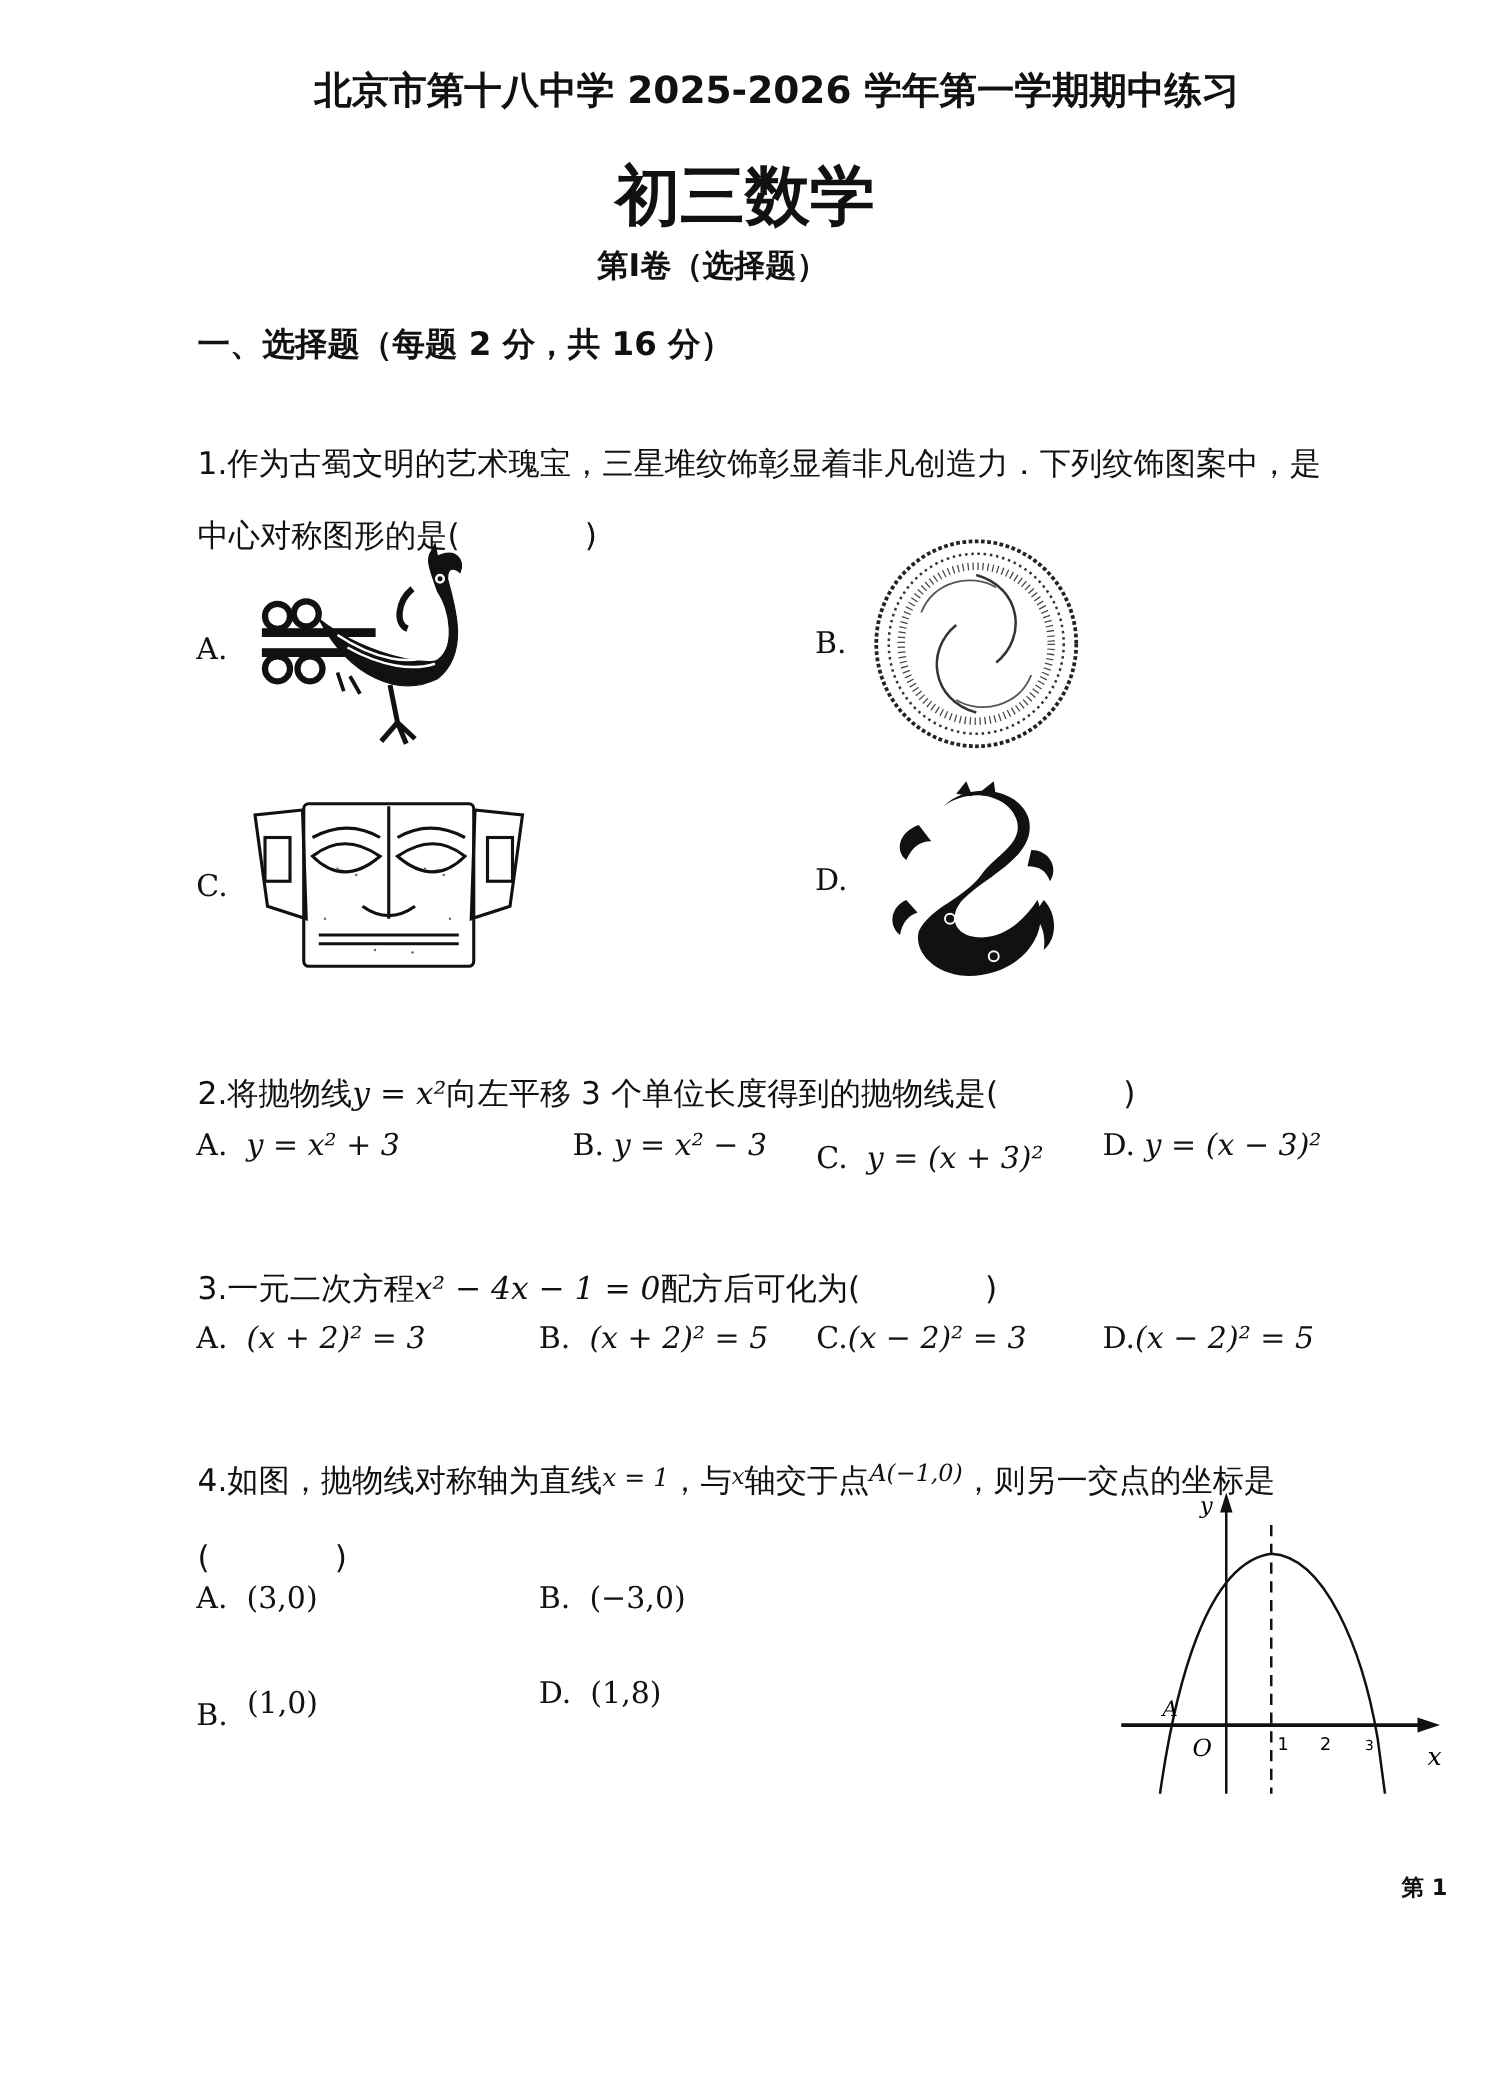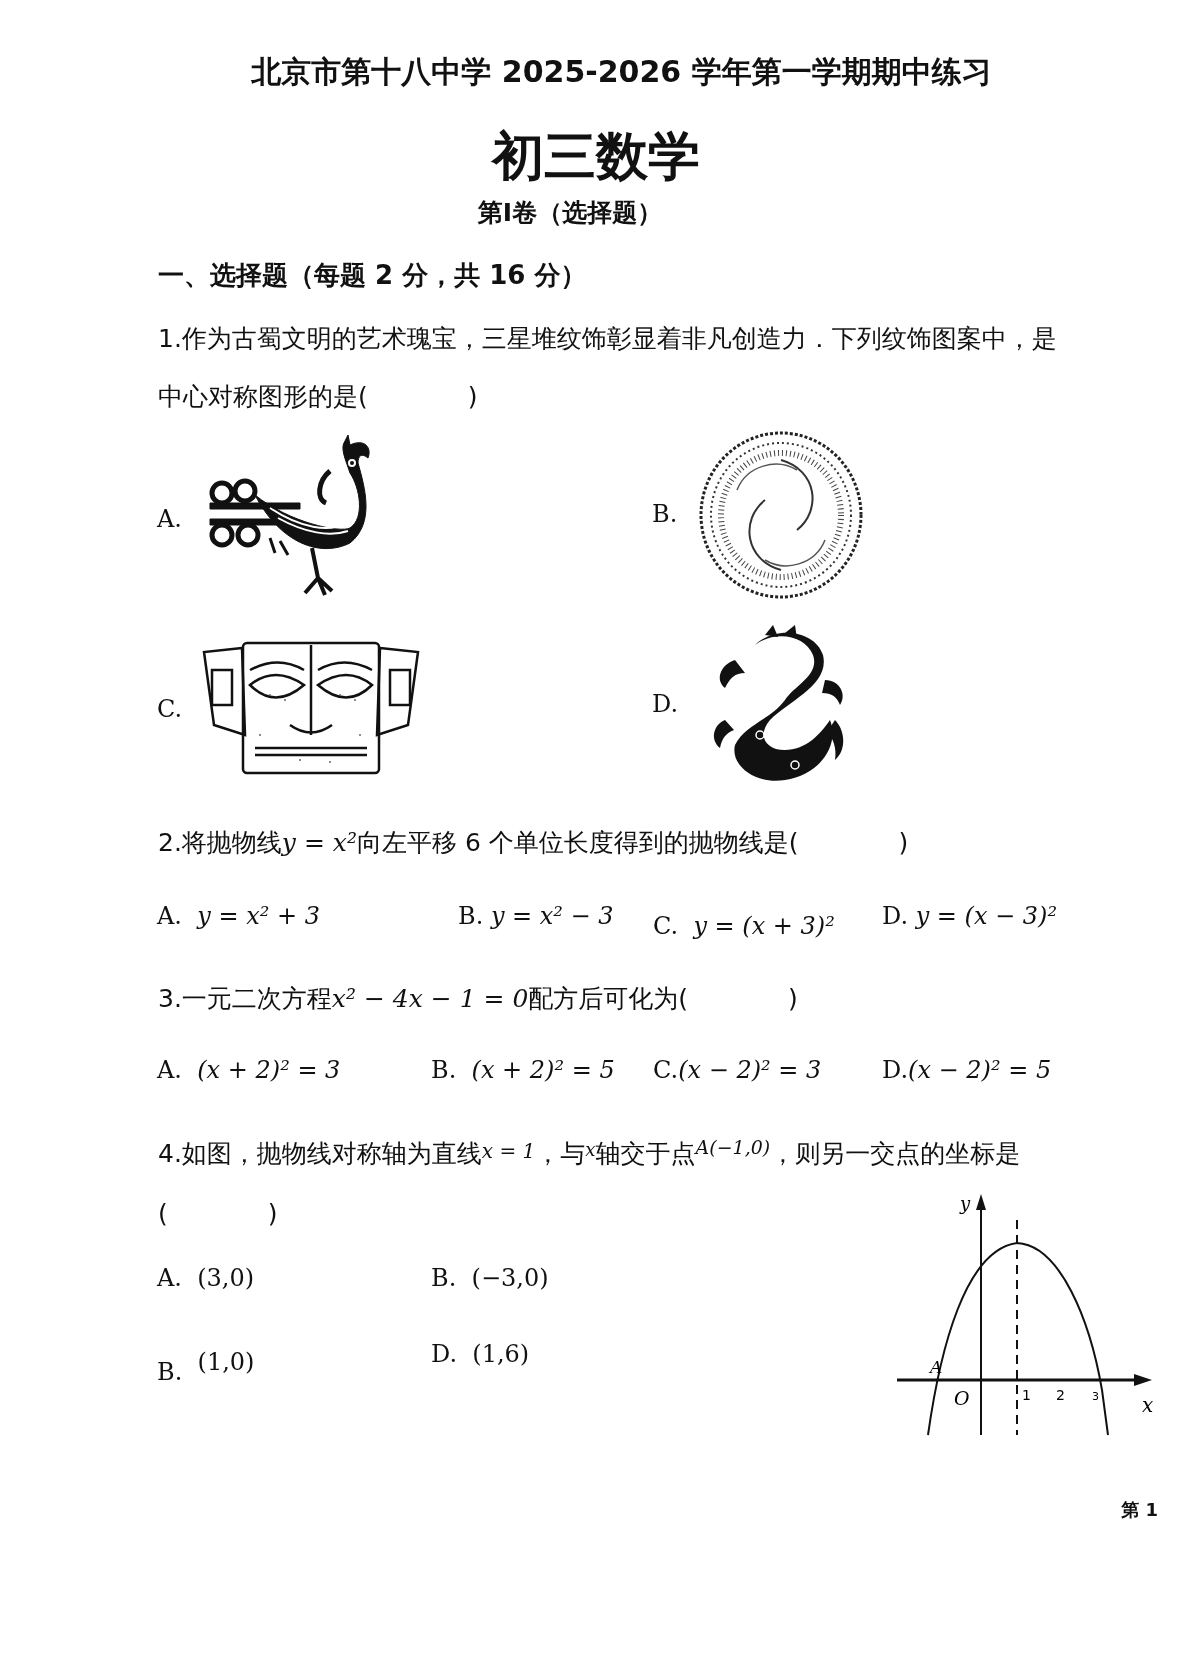--- a/index.html
+++ b/index.html
@@ -2,21 +2,21 @@
 <html><head>
 <meta charset="utf-8">
 <style>
   html,body{margin:0;padding:0;background:#fff;}
   body{width:1190px;height:1678px;position:relative;overflow:hidden;font-family:"DejaVu Serif","Liberation Serif",serif;color:#111;}
   .abs{position:absolute;white-space:nowrap;}
   .h-school{left:0;width:1153px;text-align:center;top:52px;font-family:"DejaVu Sans","Liberation Sans",sans-serif;font-weight:bold;font-size:30px;letter-spacing:0px;padding-left:90px;box-sizing:border-box;}
   .h-subject{left:0;width:1062px;text-align:center;top:122px;font-family:"DejaVu Sans","Liberation Sans",sans-serif;font-weight:bold;font-size:52px;padding-left:130px;box-sizing:border-box;}
   .h-volume{left:0;width:1010px;text-align:center;top:196px;font-family:"DejaVu Sans","Liberation Sans",sans-serif;font-weight:bold;font-size:25px;padding-left:130px;box-sizing:border-box;}
   .h-section{left:158px;top:258px;font-family:"DejaVu Sans","Liberation Sans",sans-serif;font-weight:bold;font-size:26px;}
-  .qtext{font-family:"DejaVu Sans","Liberation Sans",sans-serif;font-size:25px;}
+  .qtext{font-family:"DejaVu Sans","Liberation Sans",sans-serif;font-size:25px;margin-top:32px;}
   .opt{font-family:"DejaVu Serif","Liberation Serif",serif;font-size:24px;}
   .math{font-family:"DejaVu Serif","Liberation Serif",serif;font-style:italic;}
   .fig{position:absolute;}
   .footer{right:32px;top:1498px;font-family:"DejaVu Sans","Liberation Sans",sans-serif;font-weight:bold;font-size:18px;}
 </style>
 </head>
 <body>
 
 <div class="abs h-school">北京市第十八中学 2025-2026 学年第一学期期中练习</div>
 <div class="abs h-subject">初三数学</div>
@@ -104,21 +104,21 @@
   </g>
   <g fill="none" stroke="#fff" stroke-width="1.5">
     <circle cx="95" cy="35" r="5"></circle>
     <circle cx="65" cy="110" r="4"></circle>
     <circle cx="100" cy="140" r="4"></circle>
     <path d="M110 45 c-5 5 -12 8 -18 8"></path>
   </g>
 </svg>
 
 <div class="abs qtext" style="left:158px;top:826px;">
-  <span>2.</span><span>将抛物线</span><span class="math">y = x²</span><span>向左平移 6 个单位长度得到的抛物线是(　　　　)</span>
+  <span>2.</span><span>将抛物线</span><span class="math">y = x²</span><span>向左平移 3 个单位长度得到的抛物线是(　　　　)</span>
 </div>
 <div class="abs opt" style="left:157px;top:902px;"><span>A.</span>&nbsp;&nbsp;<span class="math">y = x² + 3</span></div>
 <div class="abs opt" style="left:458px;top:902px;"><span>B.</span>&nbsp;<span class="math">y = x² − 3</span></div>
 <div class="abs opt" style="left:653px;top:912px;"><span>C.</span>&nbsp;&nbsp;<span class="math">y = (x + 3)²</span></div>
 <div class="abs opt" style="left:882px;top:902px;"><span>D.</span>&nbsp;<span class="math">y = (x − 3)²</span></div>
 
 <div class="abs qtext" style="left:158px;top:982px;">
   <span>3.</span><span>一元二次方程</span><span class="math">x² − 4x − 1 = 0</span><span>配方后可化为(　　　　)</span>
 </div>
 <div class="abs opt" style="left:157px;top:1056px;"><span>A.</span>&nbsp;&nbsp;<span class="math">(x + 2)² = 3</span></div>
@@ -127,21 +127,21 @@
 <div class="abs opt" style="left:882px;top:1056px;"><span>D.</span><span class="math">(x − 2)² = 5</span></div>
 
 <div class="abs qtext" style="left:158px;top:1136px;">
   <span>4.</span><span>如图，抛物线对称轴为直线</span><span class="math" style="font-size:20px;vertical-align:4px;">x = 1</span><span>，与</span><span class="math" style="font-size:18px;vertical-align:6px;">x</span><span>轴交于点</span><span class="math" style="font-size:19px;vertical-align:8px;">A(−1,0)</span><span>，则另一交点的坐标是</span>
 </div>
 <div class="abs qtext" style="left:158px;top:1197px;">(　　　　)</div>
 
 <div class="abs opt" style="left:157px;top:1264px;"><span>A.</span>&nbsp;&nbsp;<span>(3,0)</span></div>
 <div class="abs opt" style="left:431px;top:1264px;"><span>B.</span>&nbsp;&nbsp;<span>(−3,0)</span></div>
 <div class="abs opt" style="left:157px;top:1348px;"><span>B.</span>&nbsp;&nbsp;<span style="vertical-align:10px;">(1,0)</span></div>
-<div class="abs opt" style="left:431px;top:1340px;"><span>D.</span>&nbsp;&nbsp;<span>(1,6)</span></div>
+<div class="abs opt" style="left:431px;top:1340px;"><span>D.</span>&nbsp;&nbsp;<span>(1,8)</span></div>
 
 <svg class="fig" style="left:890px;top:1190px;" width="270" height="250" viewBox="0 0 270 250">
 
   <line x1="7" y1="190" x2="250" y2="190" stroke="#111" stroke-width="3"></line>
   <polygon points="262,190 244,184 244,196" fill="#111"></polygon>
 
   <line x1="91" y1="12" x2="91" y2="245" stroke="#111" stroke-width="2"></line>
   <polygon points="91,4 86,20 96,20" fill="#111"></polygon>
 
   <line x1="127" y1="30" x2="127" y2="245" stroke="#111" stroke-width="2" stroke-dasharray="9 6"></line>

